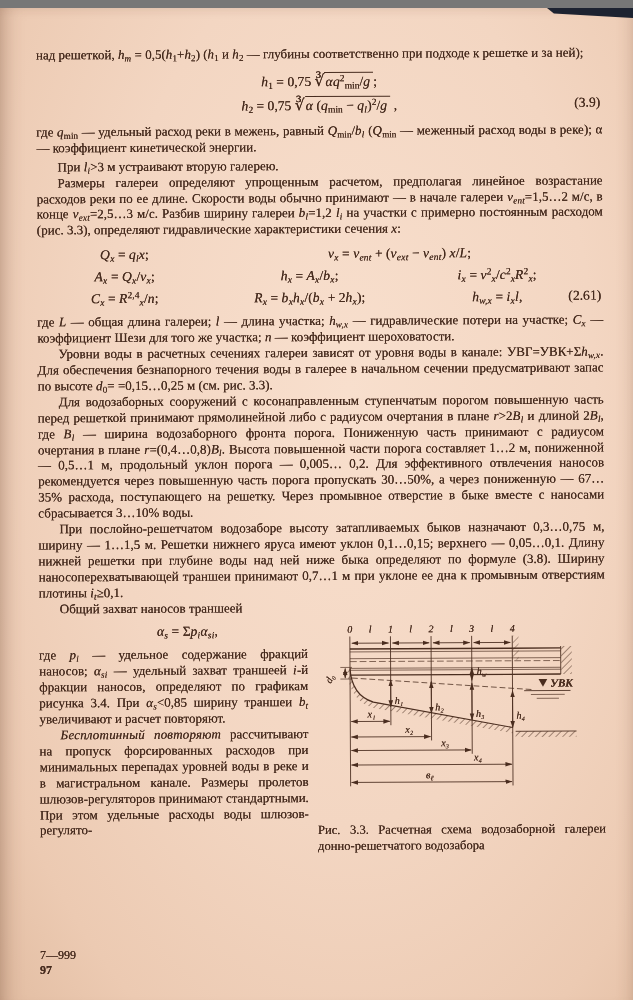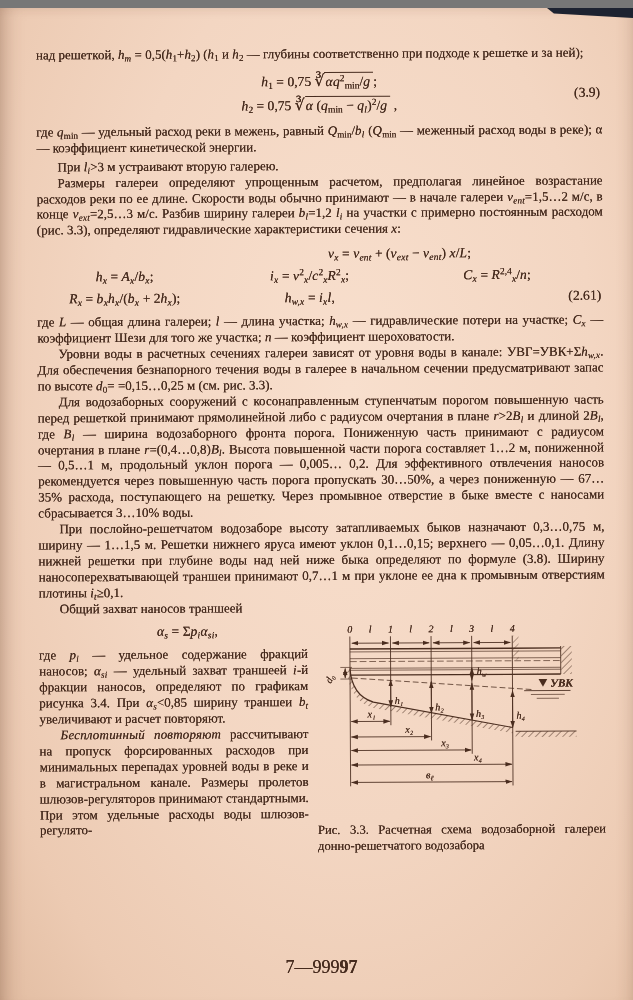--- a/index.html
+++ b/index.html
@@ -32,41 +32,41 @@
   p{margin:0;}
   .ind{text-indent:21px;}
   .sp-above{margin-top:3px;}
   sub{font-size:.7em;vertical-align:-0.28em;line-height:0;}
   sup{font-size:.7em;vertical-align:.5em;line-height:0;}
   i{letter-spacing:.2px;}
   
   .eq{position:relative;text-align:center;font-size:13.6px;}
   .eq39{margin:7px 0 6px;line-height:23px;}
   .eq-num{position:absolute;right:2px;font-style:normal;}
-  .eq39 .eq-num{bottom:12px;text-align:center;}
+  .eq39 .eq-num{bottom:2px;text-align:center;}
   .radix{font-style:normal;font-size:1.15em;}
   .vinc{border-top:1.1px solid currentColor;padding:1px 3px 0 1px;}
   .eq310{margin:6px 0 5px;line-height:21px;}
   .eq310-grid{display:grid;grid-template-columns:175px 195px 180px;row-gap:1px;}
   .eq310-grid .cell{text-align:center;}
   .span2{grid-column:2 / span 2;}
   .eq310 .eq-num{bottom:1px;}
   .eqa{margin:4px 0 5px;text-align:left;padding-left:118px;line-height:20px;}
   
   .cols{display:flex;gap:9px;margin-top:2px;}
   .col-l{width:269px;}
   .col-r{width:288px;}
   .fig-wrap{margin-top:2px;}
   svg.fig{display:block;width:290px;height:188px;overflow:visible;}
   svg.fig text{font-family:"Liberation Serif","DejaVu Serif",serif;font-style:italic;fill:#4a2d1f;}
   .figcap{margin-top:16px;font-size:12.6px;line-height:15.5px;text-align:justify;}
   .footer{
     position:absolute;left:40px;right:30px;bottom:30px;
     display:flex;justify-content:center;
-    font-size:18px;color:#462b1e;text-shadow:0 0 .4px currentColor;
+    font-size:12px;color:#462b1e;text-shadow:0 0 .4px currentColor;flex-direction:column;
   }
   .pageno{font-weight:bold;}
 </style>
 </head>
 <body>
 
 <div class="page">
   <div class="edge-top-right"></div>
 
   <div class="content">
@@ -79,21 +79,23 @@
       <span class="eq-num">(3.9)</span>
     </div>
 
     <p>где <i>q</i><sub>min</sub> — удельный расход реки в межень, равный <i>Q</i><sub>min</sub>/<i>b<sub>l</sub></i>  (<i>Q</i><sub>min</sub> — меженный расход воды в реке); α — коэффициент кинетической энергии.</p>
 
     <p class="ind sp-above">При <i>l<sub>i</sub></i>&gt;3 м устраивают вторую галерею.</p>
     <p class="ind">Размеры галереи определяют упрощенным расчетом, предполагая линейное возрастание расходов реки по ее длине. Скорости воды обычно принимают — в начале галереи <i>v<sub>ent</sub></i>=1,5…2 м/с, в конце <i>v<sub>ext</sub></i>=2,5…3 м/с. Разбив ширину галереи <i>b<sub>l</sub></i>=1,2 <i>l<sub>i</sub></i> на участки с примерно постоянным расходом (рис. 3.3), определяют гидравлические характеристики сечения <i>x</i>:</p>
 
     <div class="eq eq310">
       <div class="eq310-grid">
+        <span class="cell"><i>Q<sub>x</sub></i> = <i>q<sub>l</sub>x</i>;</span>
         <span class="cell span2"><i>v<sub>x</sub></i> = <i>v<sub>ent</sub></i> + (<i>v<sub>ext</sub></i> − <i>v<sub>ent</sub></i>) <i>x</i>/<i>L</i>;</span>
+        <span class="cell"><i>A<sub>x</sub></i> = <i>Q<sub>x</sub></i>/<i>v<sub>x</sub></i>;</span>
         <span class="cell"><i>h<sub>x</sub></i> = <i>A<sub>x</sub></i>/<i>b<sub>x</sub></i>;</span>
         <span class="cell"><i>i<sub>x</sub></i> = <i>v</i><sup>2</sup><i><sub>x</sub></i>/<i>c</i><sup>2</sup><i><sub>x</sub></i><i>R</i><sup>2</sup><i><sub>x</sub></i>;</span>
         <span class="cell"><i>C<sub>x</sub></i> = <i>R</i><sup>2,4</sup><i><sub>x</sub></i>/<i>n</i>;</span>
         <span class="cell"><i>R<sub>x</sub></i> = <i>b<sub>x</sub>h<sub>x</sub></i>/(<i>b<sub>x</sub></i> + 2<i>h<sub>x</sub></i>);</span>
         <span class="cell"><i>h<sub>w,x</sub></i> = <i>i<sub>x</sub>l</i>,</span>
       </div>
       <span class="eq-num">(2.61)</span>
     </div>
 
     <p>где <i>L</i> — общая длина галереи; <i>l</i> — длина участка; <i>h<sub>w,x</sub></i> — гидравлические потери на участке; <i>C<sub>x</sub></i> — коэффициент Шези для того же участка; <i>n</i> — коэффициент шероховатости.</p>

